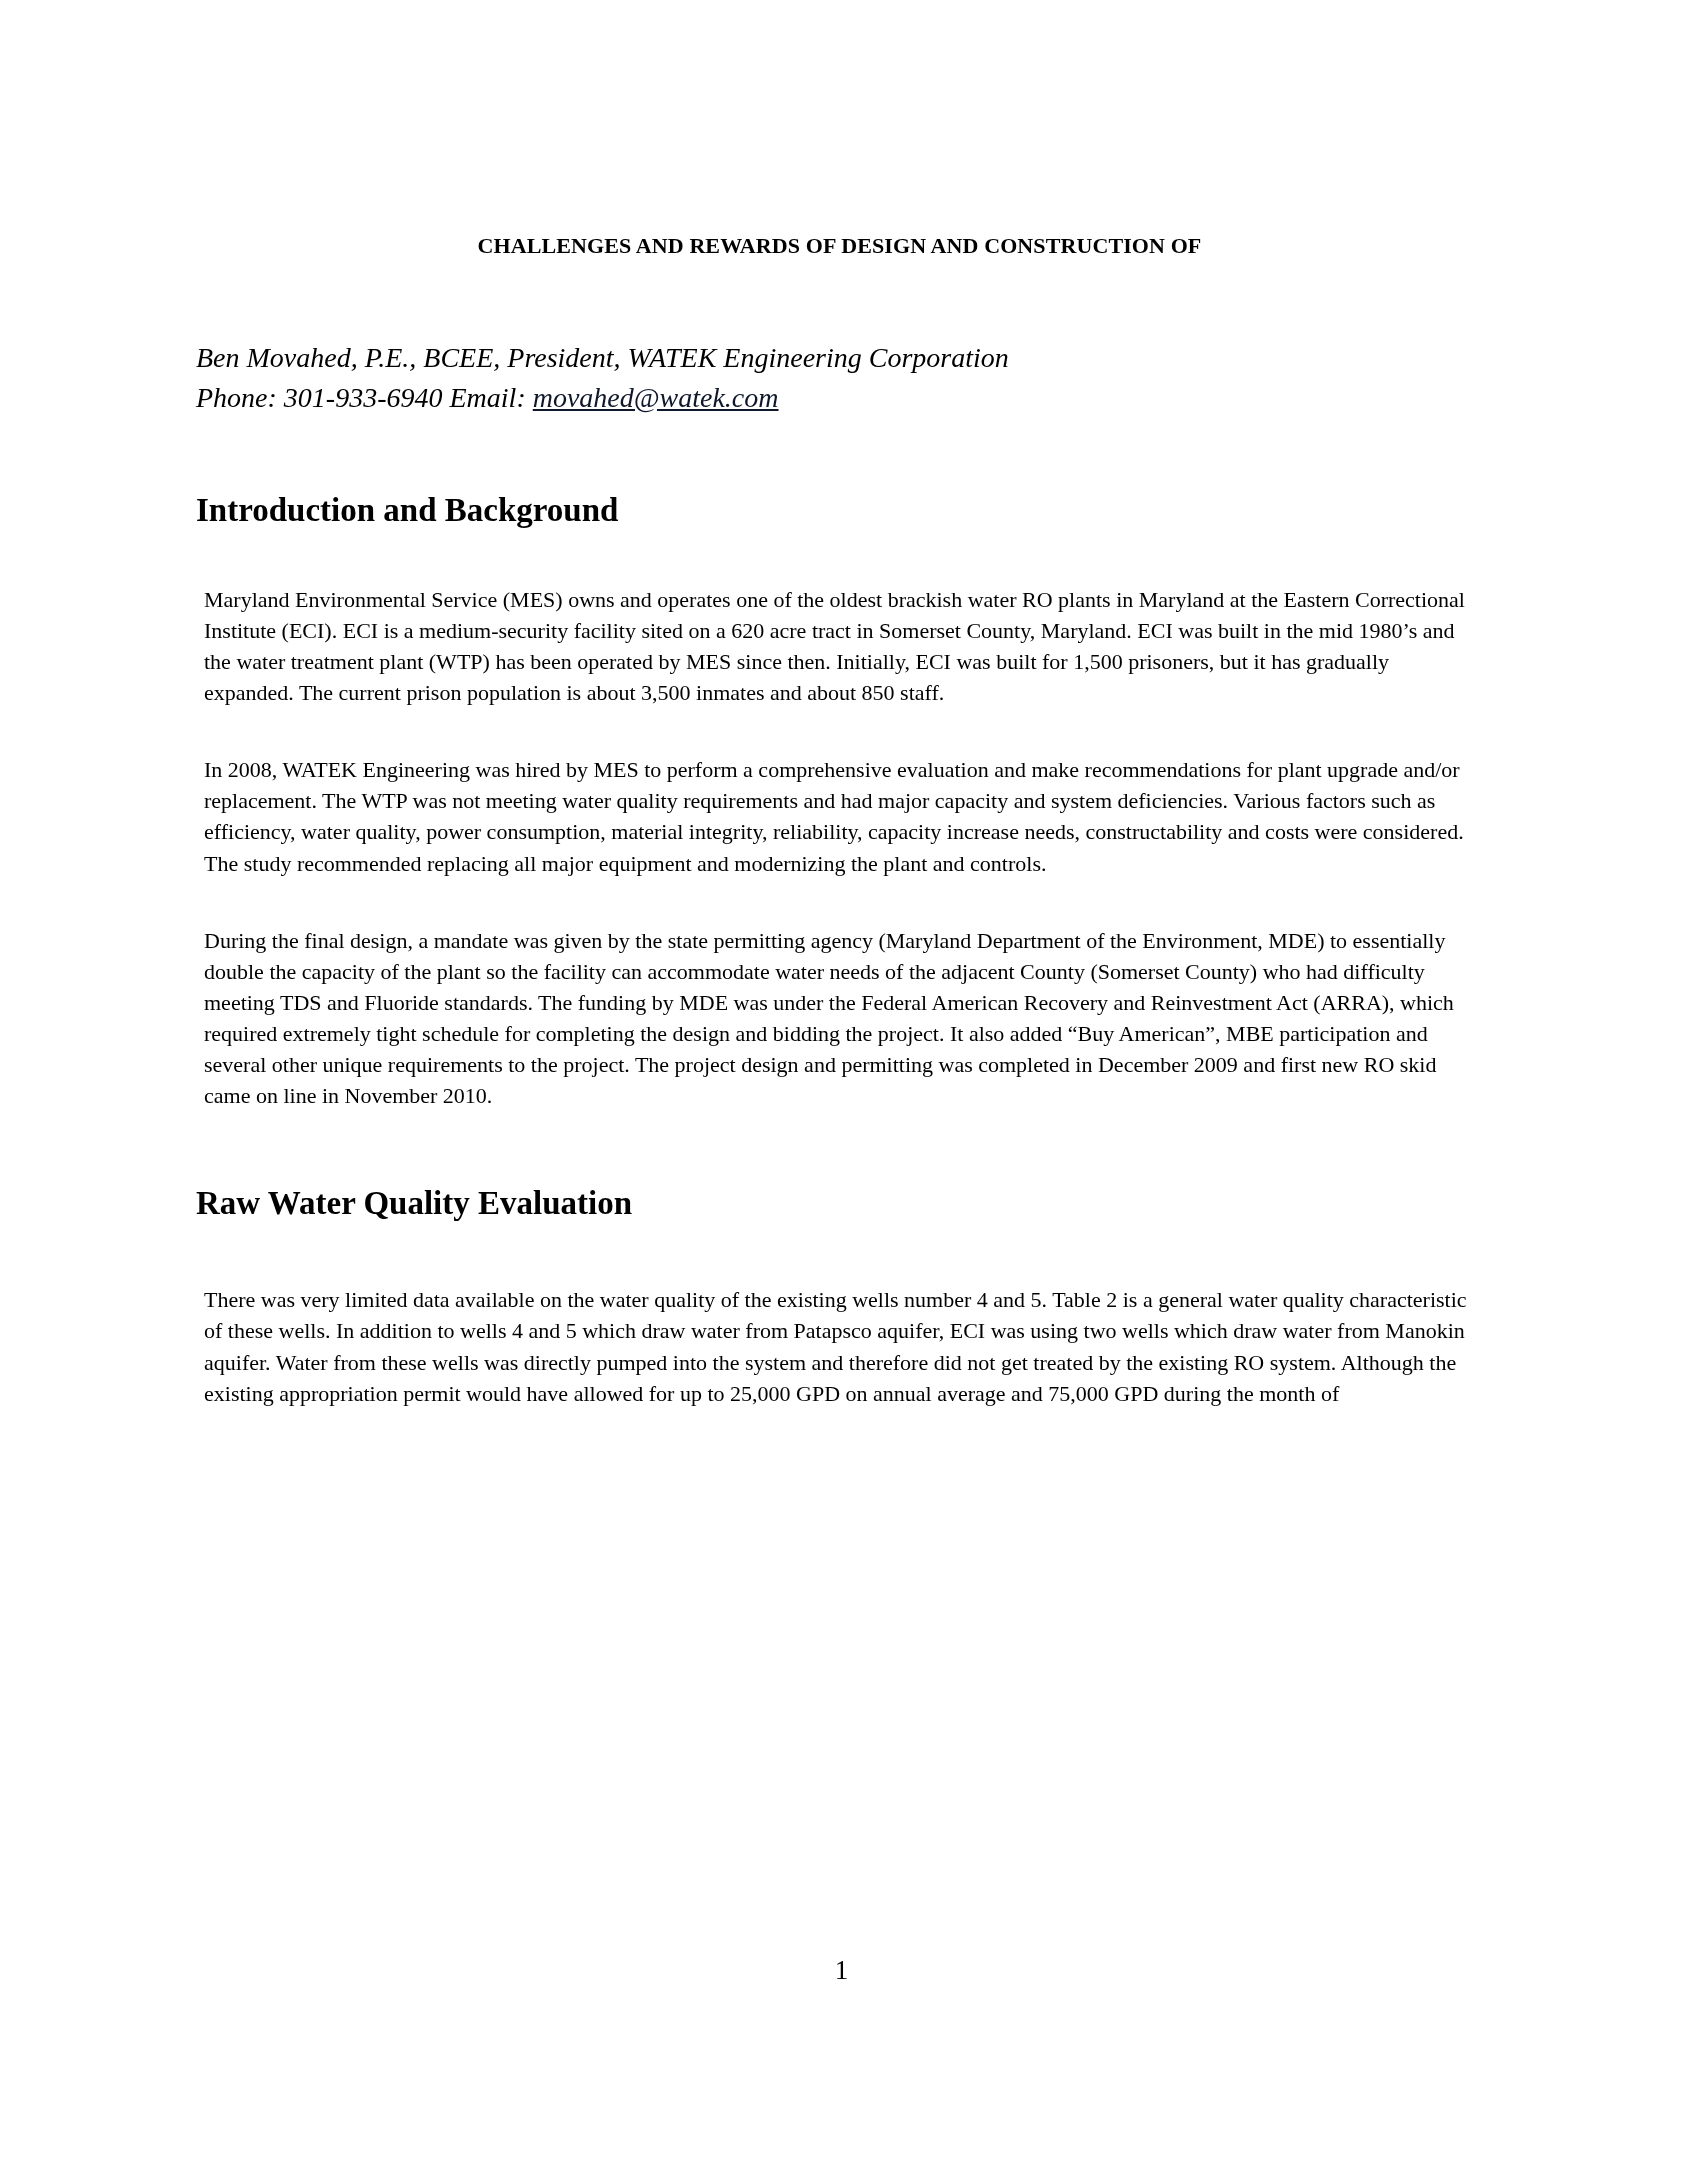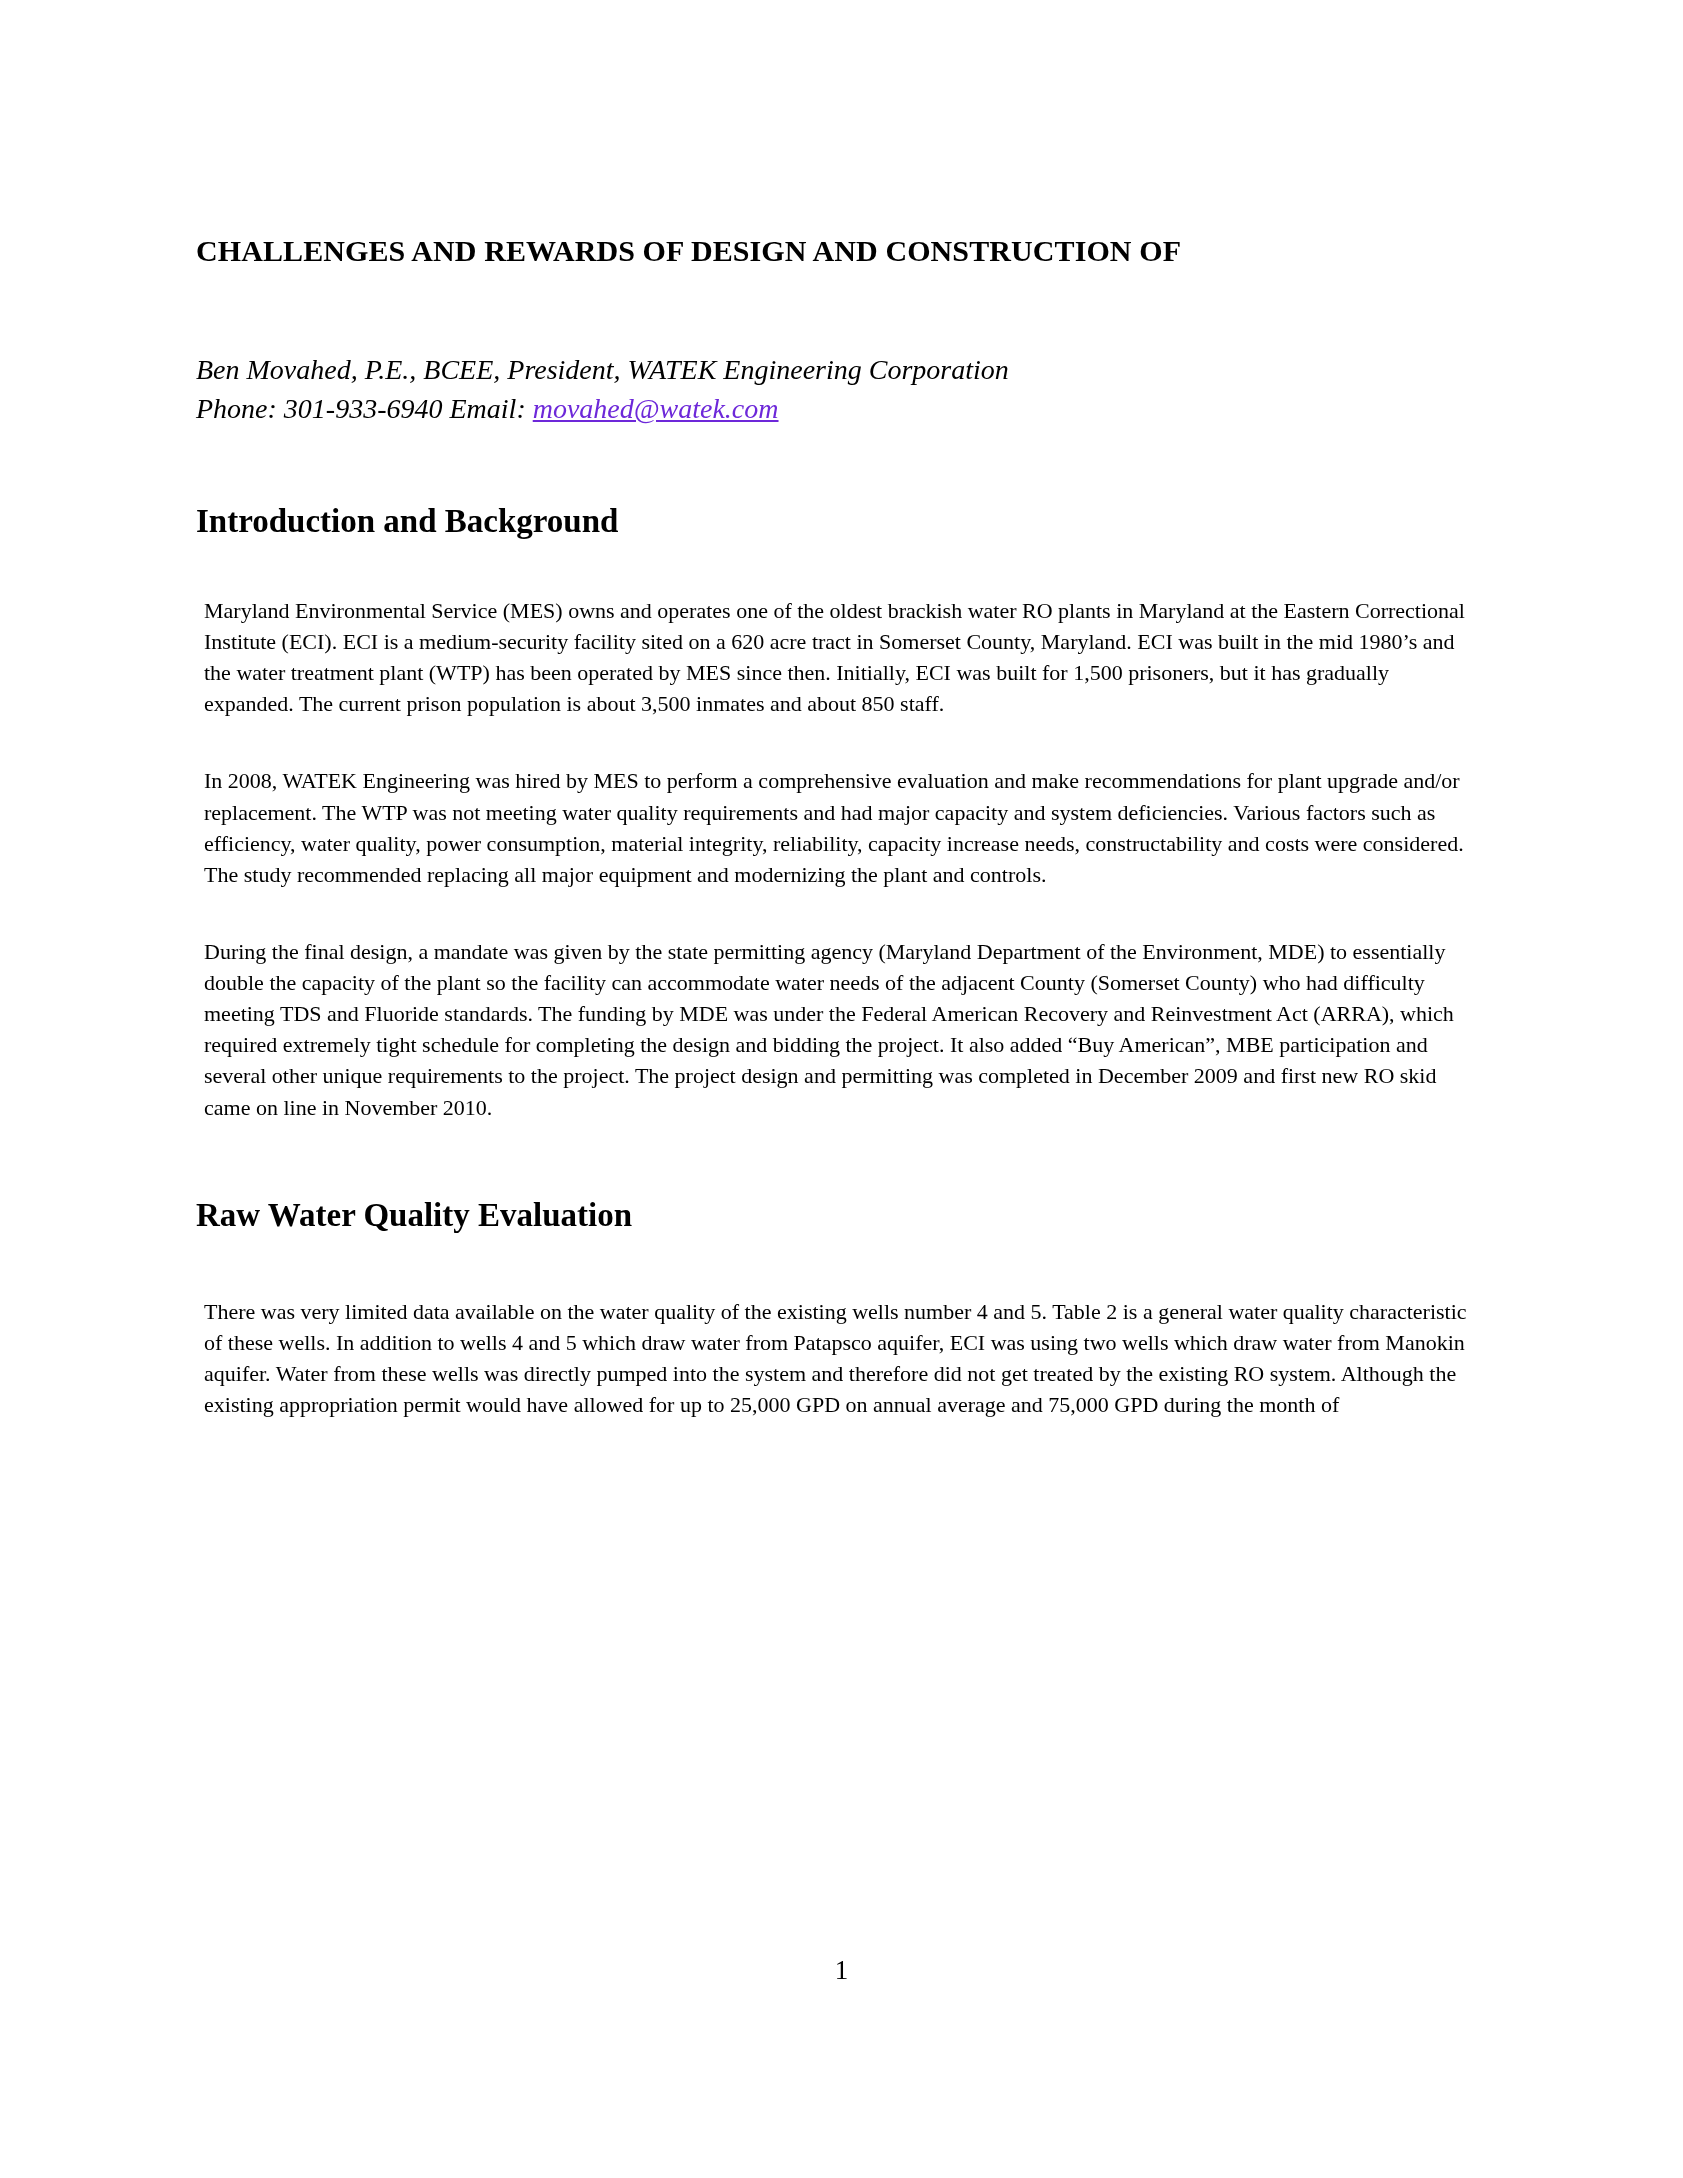--- a/index.html
+++ b/index.html
@@ -22,41 +22,42 @@
     position: relative;
     background: #ffffff;
   }
   .content {
     position: absolute;
     left: 196px;
     top: 0;
     width: 1287px;
   }
   .doc-title {
+    text-align: center;
     font-weight: bold;
-    font-size: 30px;
+    font-size: 22px;
     line-height: 1.42;
     margin-top: 230px;
     letter-spacing: 0.1px;
   }
   .doc-title .line {
     display: block;
   }
   .byline {
     text-align: left;
     font-style: italic;
     font-size: 28px;
     line-height: 1.42;
     margin-top: 77px;
   }
   .byline .line {
     display: block;
   }
   .byline a.email {
-    color: #6d28d9;
+    color: #0f172a;
     text-decoration: underline;
     font-style: italic;
   }
   h2.section {
     font-weight: bold;
     font-size: 33px;
     margin: 0;
     line-height: 1.3;
   }
   .sec1-wrap { margin-top: 71px; }

